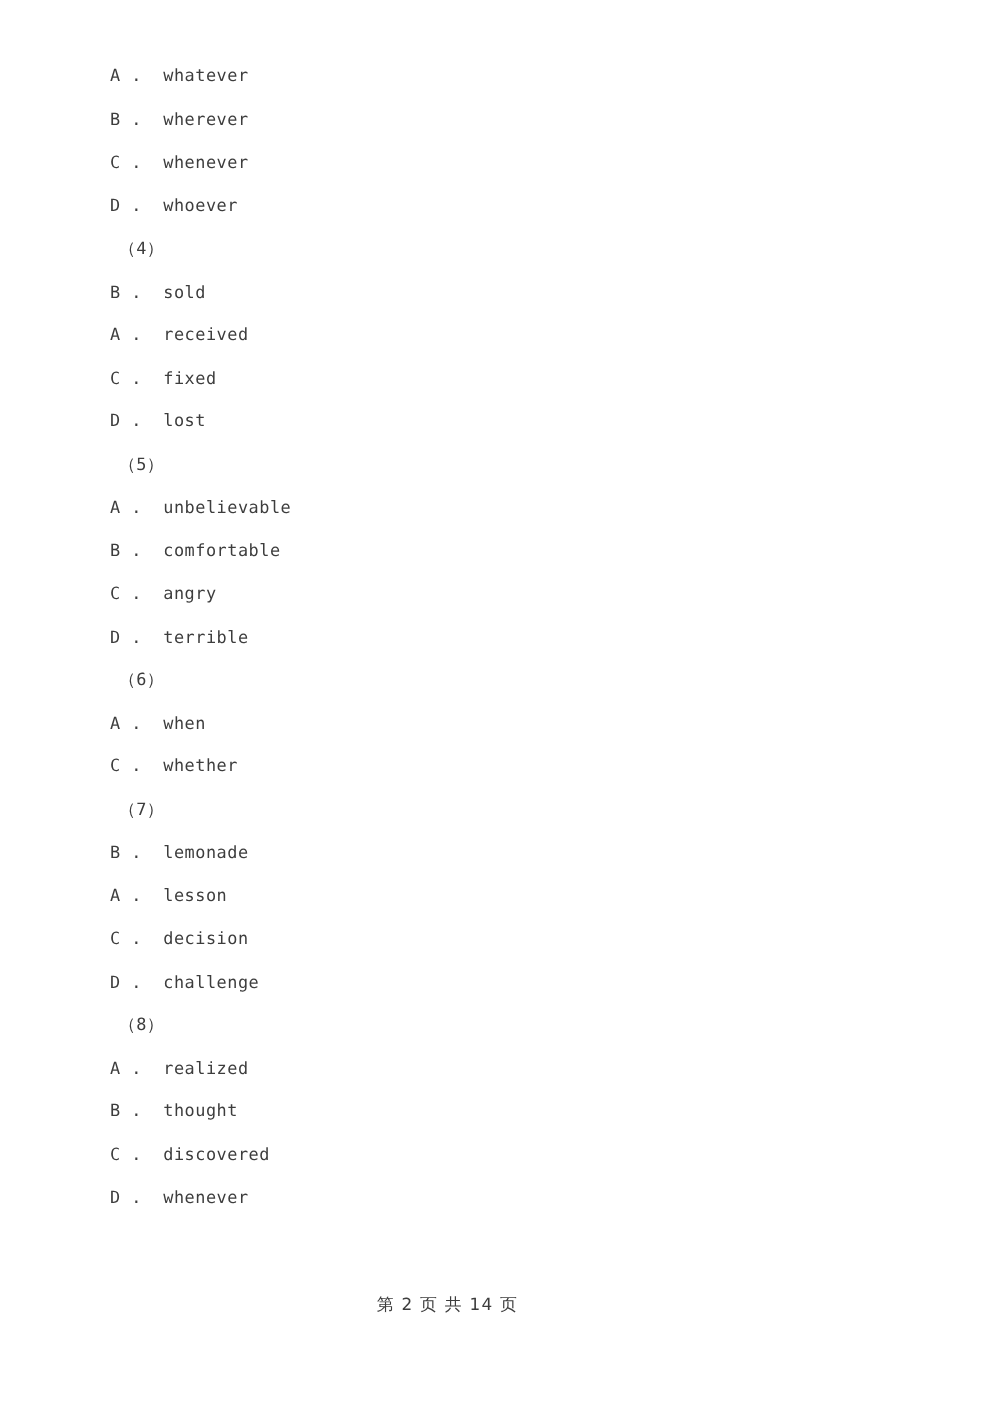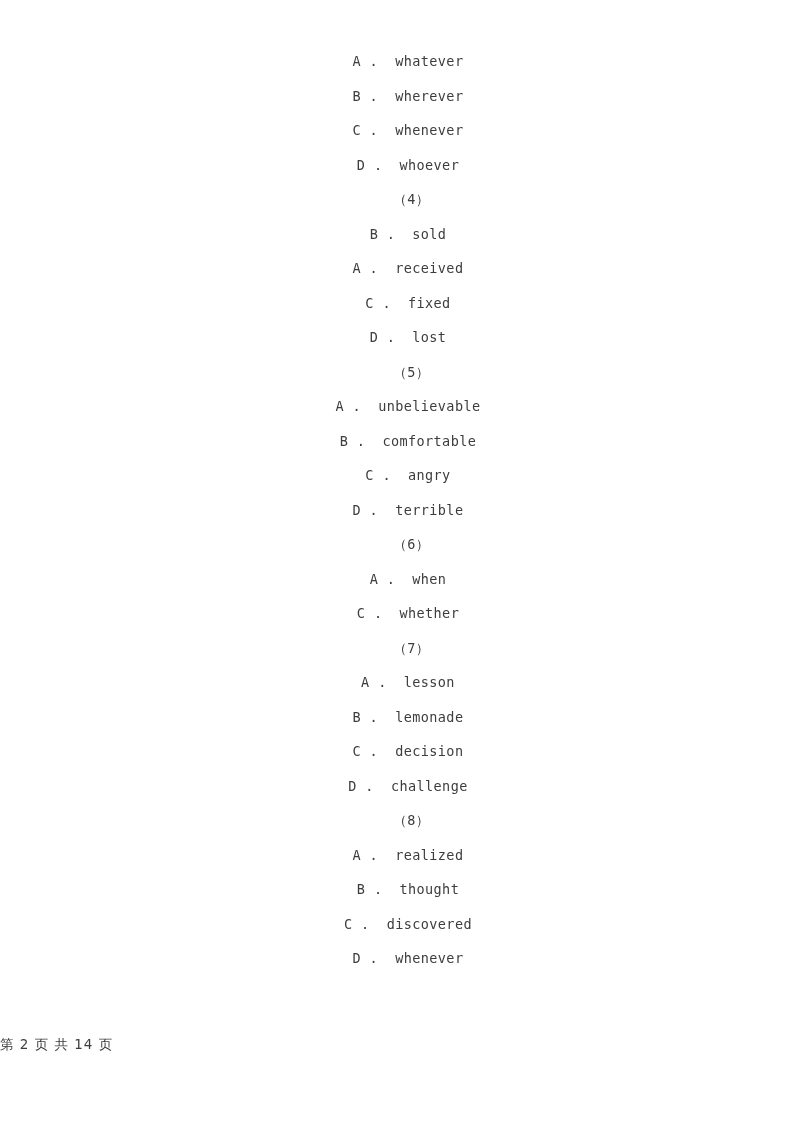--- a/index.html
+++ b/index.html
@@ -21,21 +21,20 @@
     position: relative;
     width: 800px;
     height: 1132px;
     box-sizing: border-box;
   }
   .content {
     position: absolute;
     left: 88px;
     top: 44px;
     width: 640px;
-    text-align: center;
   }
   .line {
     height: 34.5px;
     line-height: 34.5px;
     font-size: 13.5px;
     letter-spacing: 0.4px;
     white-space: pre;
     color: #3d3d3d;
   }
   .option {
@@ -44,21 +43,21 @@
   .qnum {
     padding-left: 7px;
     color: #3d3d3d;
     font-size: 13.5px;
   }
   .footer {
     position: absolute;
     left: 0;
     top: 1034px;
     width: 716px;
-    text-align: left;
+    text-align: center;
     font-size: 13.5px;
     line-height: 20px;
     color: #3d3d3d;
     font-family: "DejaVu Sans", "Liberation Sans", sans-serif;
     letter-spacing: 1px;
     white-space: pre;
   }
 </style>
 </head>
 <body>
@@ -82,22 +81,22 @@
     <div class="line option">A .  unbelievable</div>
     <div class="line option">B .  comfortable</div>
     <div class="line option">C .  angry</div>
     <div class="line option">D .  terrible</div>
     <div class="line qnum">（6）</div>
 
     <div class="line option">A .  when</div>
     <div class="line option">C .  whether</div>
     <div class="line qnum">（7）</div>
 
+    <div class="line option">B .  lemonade</div>
     <div class="line option">A .  lesson</div>
-    <div class="line option">B .  lemonade</div>
     <div class="line option">C .  decision</div>
     <div class="line option">D .  challenge</div>
     <div class="line qnum">（8）</div>
 
     <div class="line option">A .  realized</div>
     <div class="line option">B .  thought</div>
     <div class="line option">C .  discovered</div>
     <div class="line option">D .  whenever</div>
 
   </div>

